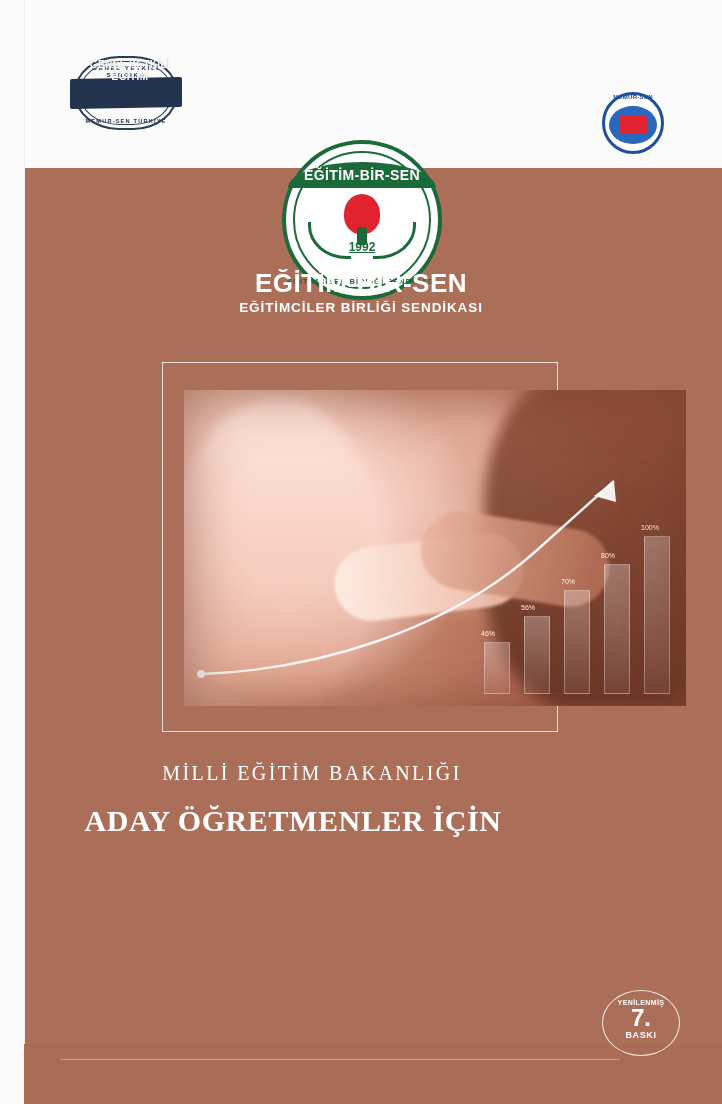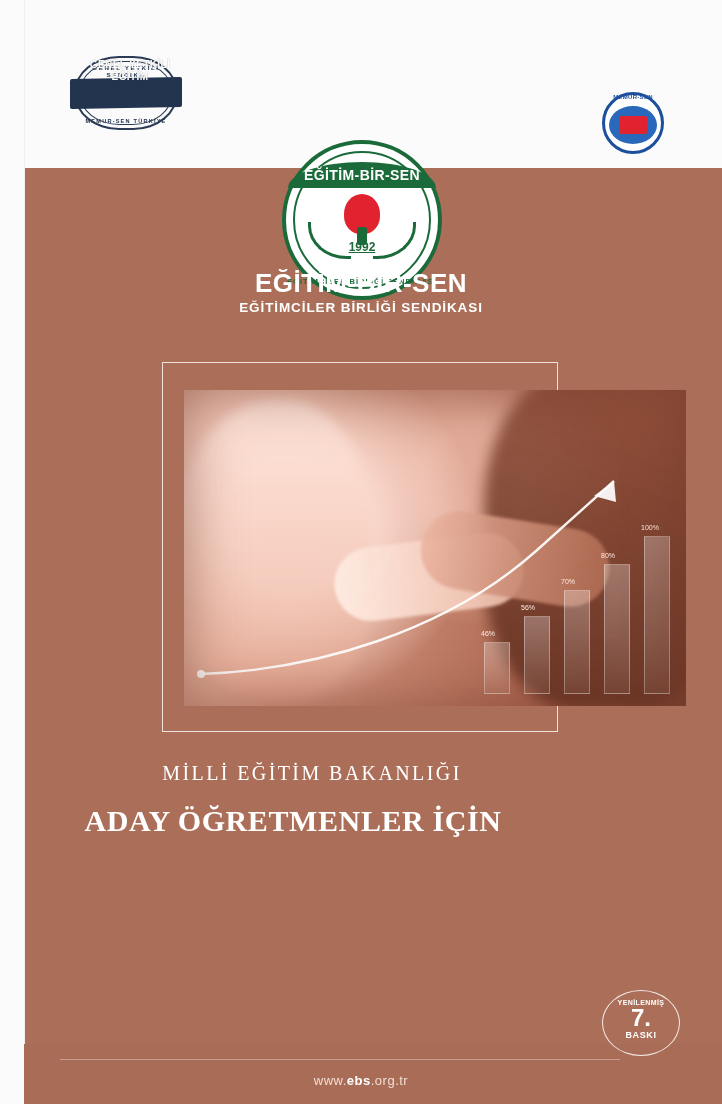--- a/index.html
+++ b/index.html
@@ -482,17 +482,14 @@
   <div class="title1">ADAY ÖĞRETMENLER İÇİN</div>
 
   <div class="edition">
     <div class="e1">YENİLENMİŞ</div>
     <div class="e2">7.</div>
     <div class="e3">BASKI</div>
   </div>
 
   <div class="footer-strip"></div>
   <div class="footer-line"></div>
-  <div class="footer-url">
-    <span>www.</span><b>ebs</b><span>.org.tr</span>
-  </div>
 
 </div>
 
 </body></html>

